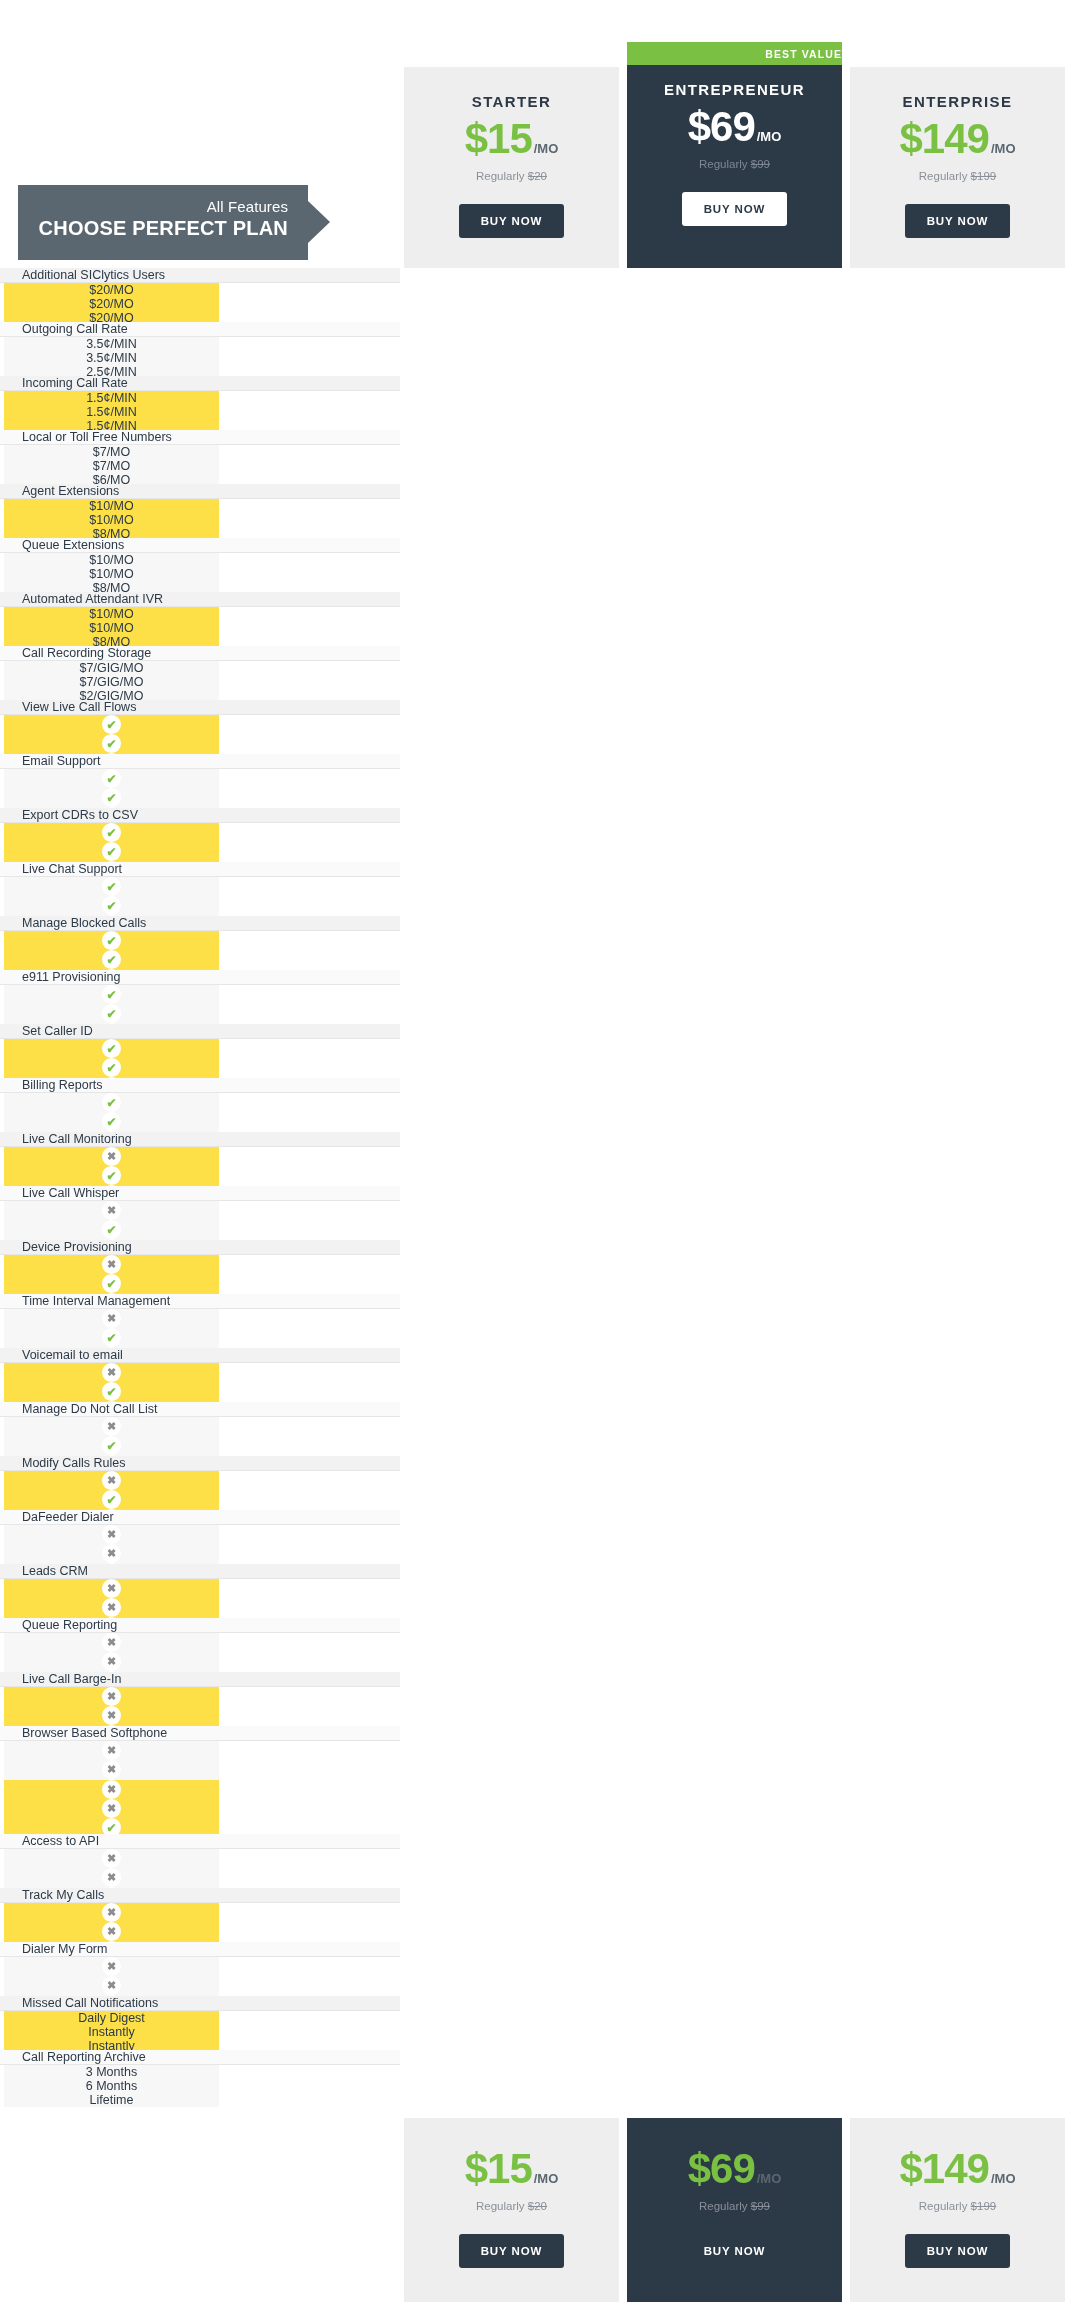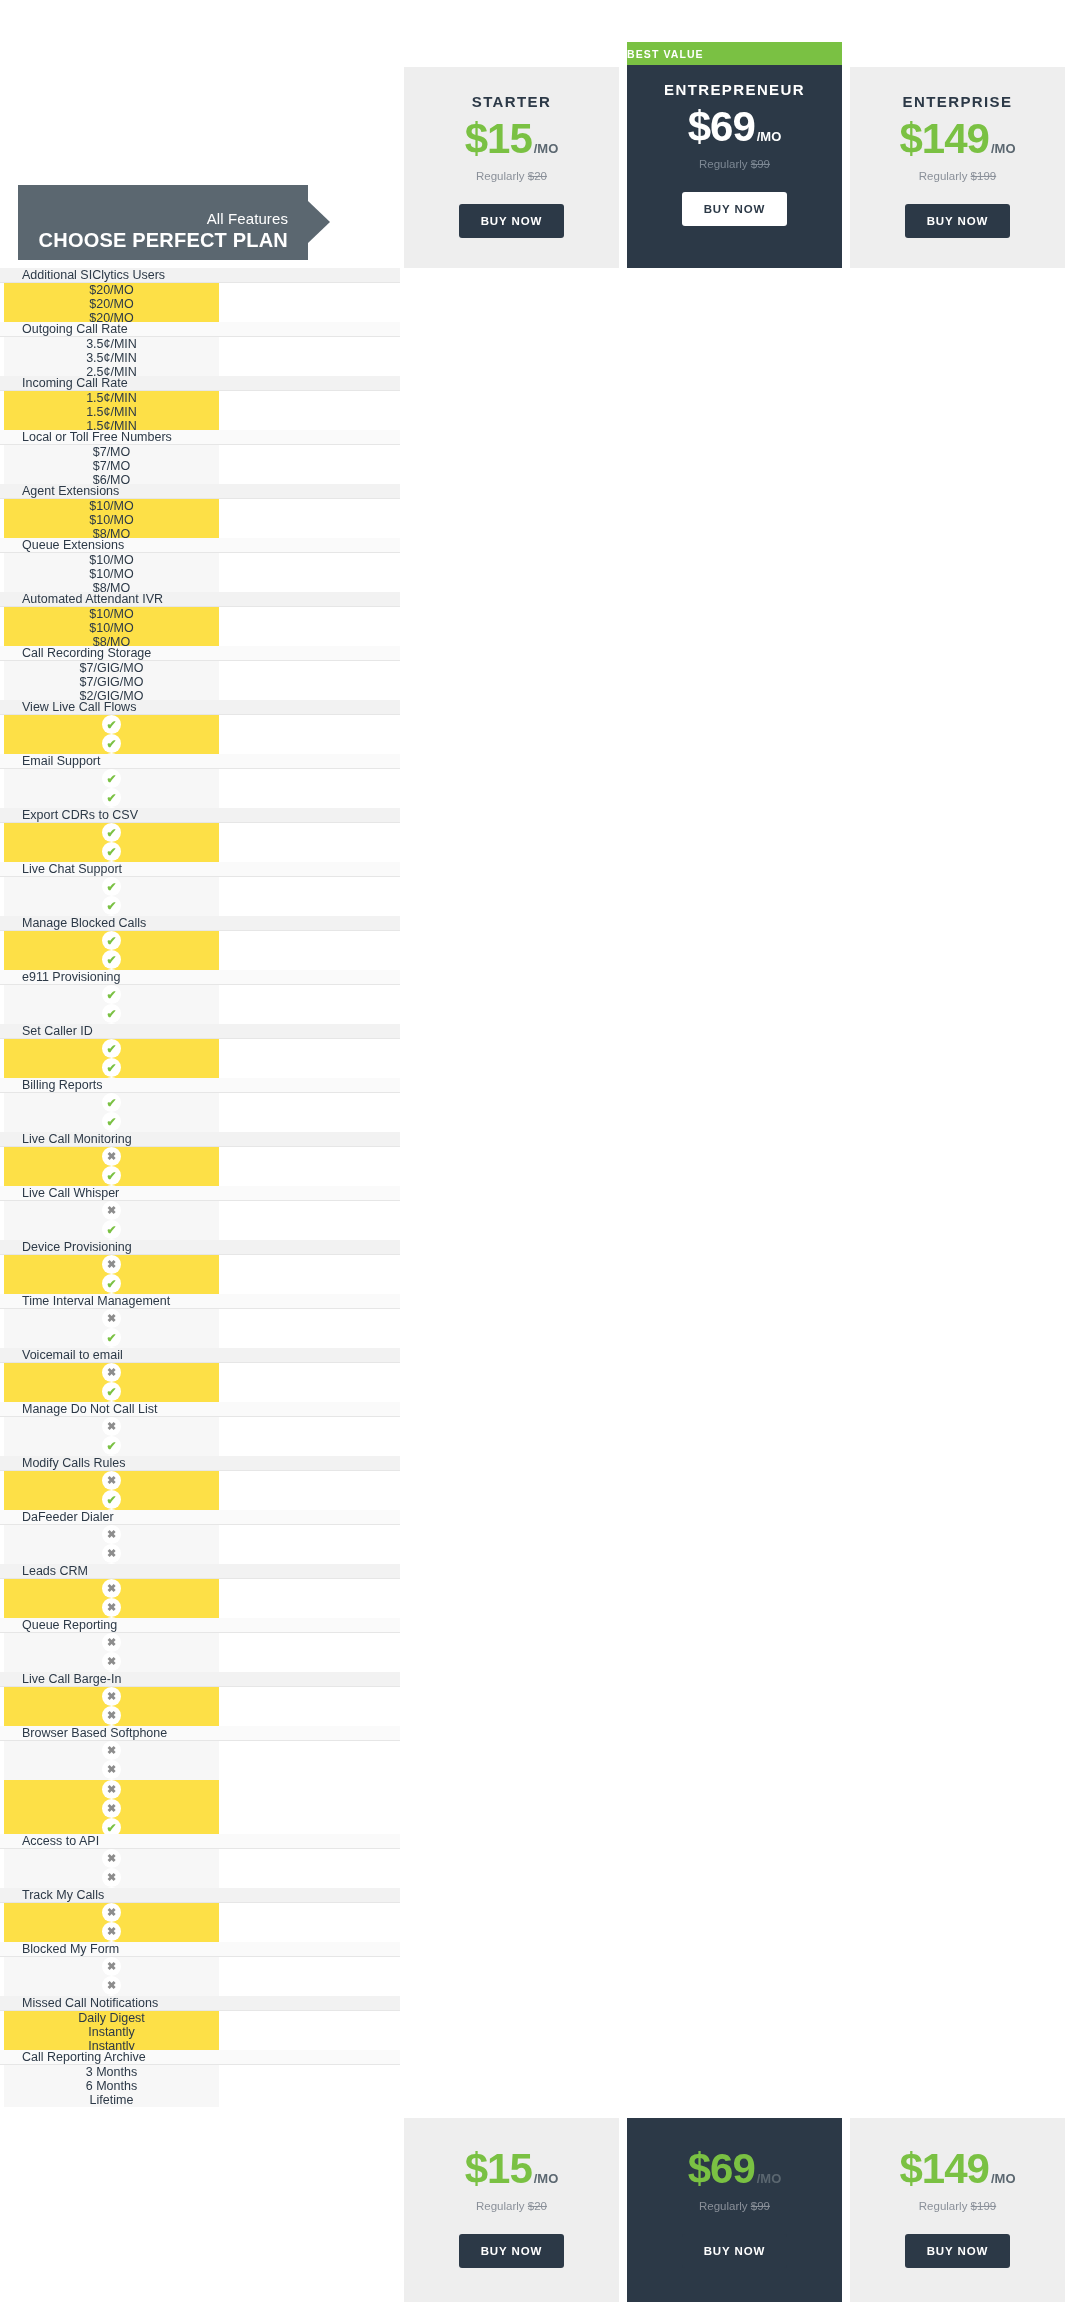--- a/index.html
+++ b/index.html
@@ -30,21 +30,21 @@
   }
   .banner {
     position: absolute;
     left: 18px;
     bottom: 8px;
     width: 290px;
     height: 75px;
     background: #5b6770;
     display: flex;
     flex-direction: column;
-    justify-content: flex-end;
+    justify-content: center;
     padding: 0 20px 8px 0;
     text-align: right;
   }
   .banner::after {
     content: "";
     position: absolute;
     left: 290px;
     top: 16px;
     width: 0; height: 0;
     border-top: 21px solid transparent;
@@ -87,21 +87,21 @@
     background: #2c3947;
     padding-top: 16px;
     min-height: 203px;
   }
   .best-badge {
     background: #7ac143;
     color: #ffffff;
     font-size: 10.5px;
     font-weight: bold;
     letter-spacing: 1.1px;
-    text-align: left;
+    text-align: right;
     padding: 6px 0 5px;
     margin: 0 4px;
   }
   .plan-name {
     font-size: 15px;
     font-weight: bold;
     letter-spacing: 1.4px;
     color: #2c3947;
     margin-bottom: 8px;
   }
@@ -809,21 +809,21 @@
             <span class="mark no">✖</span>
           </div>
         </div>
         <div class="fcell">
           <div class="cellbg">
             <span class="mark yes">✔</span>
           </div>
         </div>
       </div>
       <div class="frow even">
-        <div class="fname">Blocked My Form</div>
+        <div class="fname">Dialer My Form</div>
         <div class="fcell">
           <div class="cellbg">
             <span class="mark no">✖</span>
           </div>
         </div>
         <div class="fcell">
           <div class="cellbg">
             <span class="mark no">✖</span>
           </div>
         </div>

